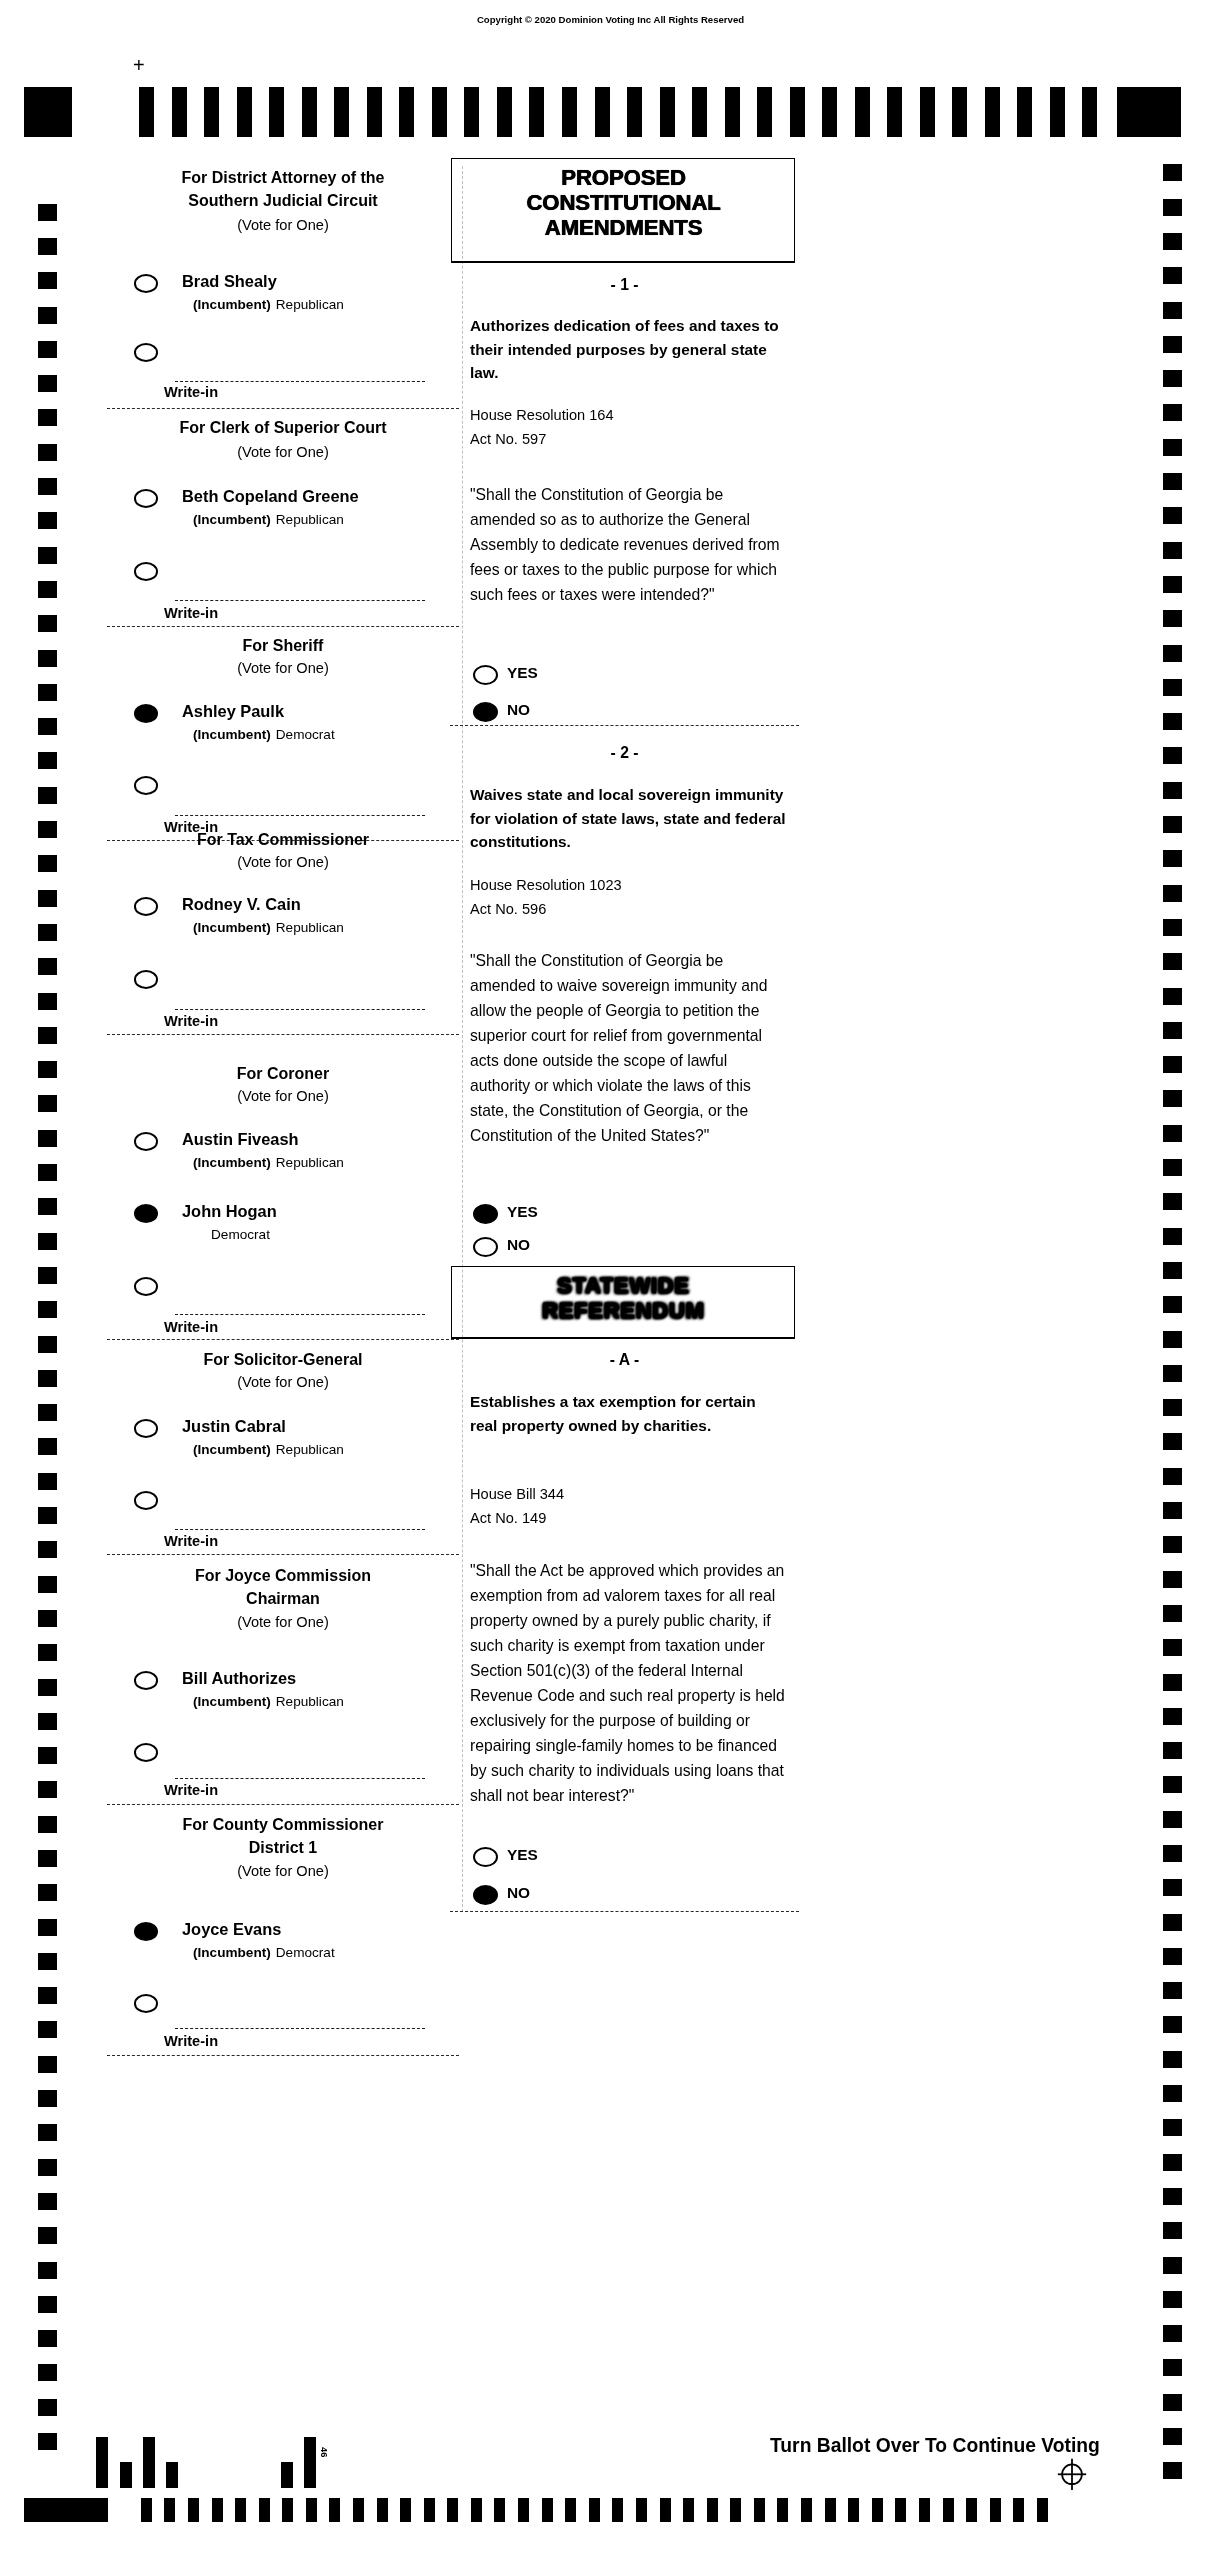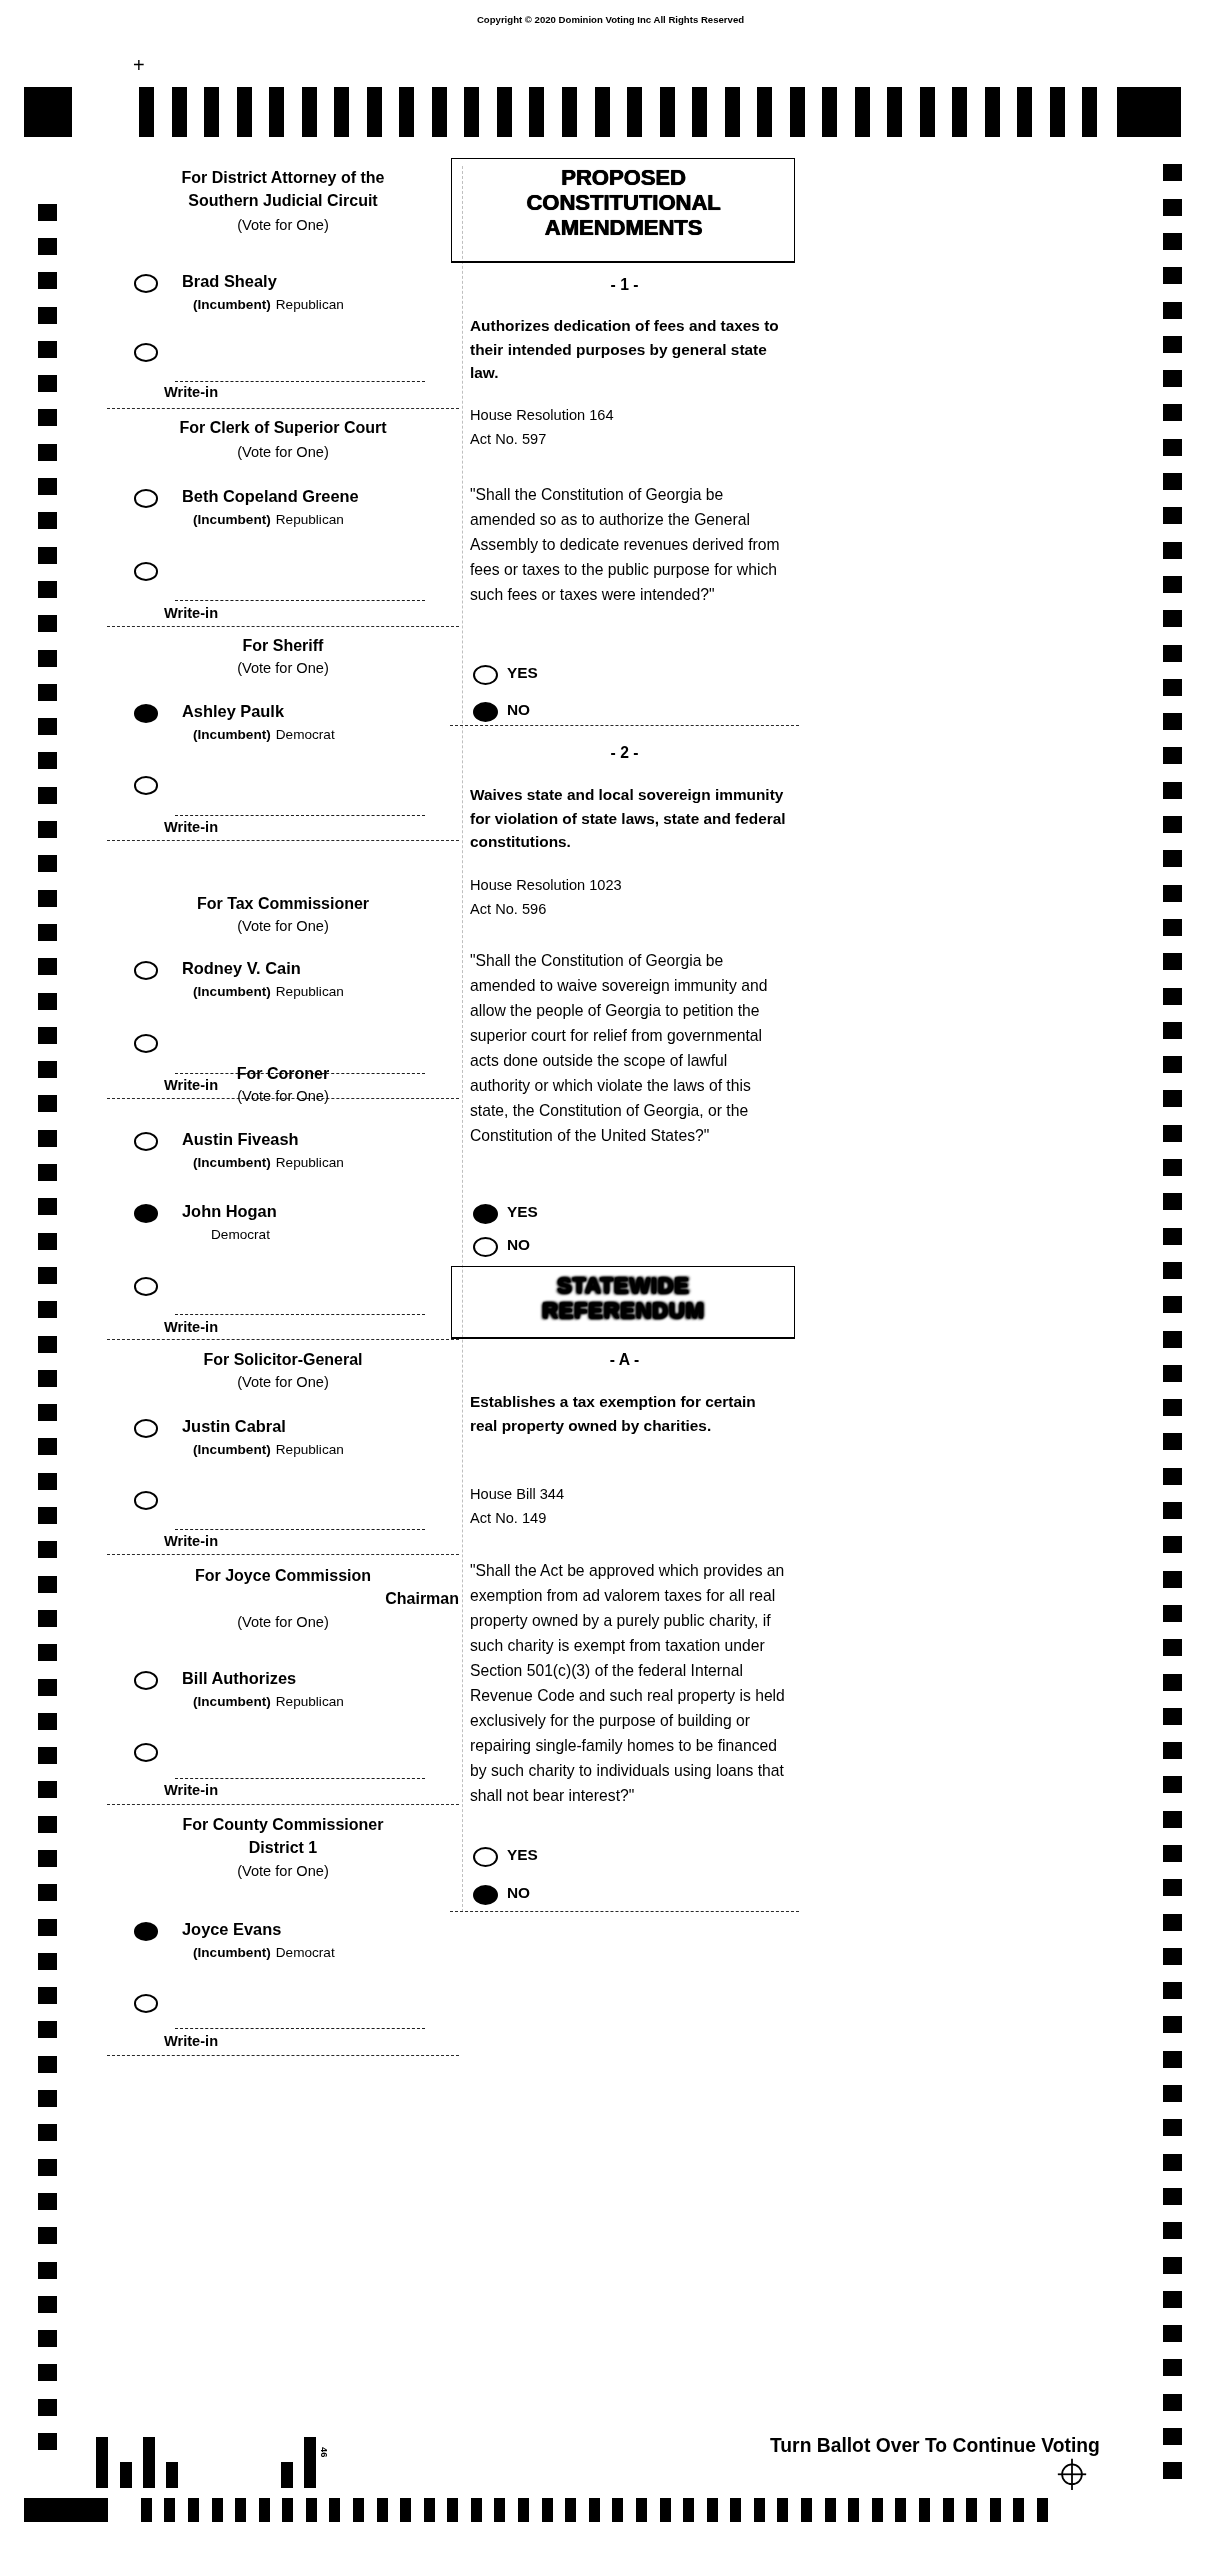--- a/index.html
+++ b/index.html
@@ -300,21 +300,21 @@
         <div class="heading-line" style="top: 0px;">For Sheriff</div>
         <div class="vote-for" style="top: 23px;">(Vote for One)</div>
         <div class="oval filled" style="left: 27px; top: 67px;"></div>
         <div class="cand-name" style="top: 65px;">Ashley Paulk</div>
         <div class="party-line" style="top: 90px; left: 86px;"><span class="q">(Incumbent)</span><span>Democrat</span></div>
         <div class="oval" style="left: 27px; top: 139px;"></div>
         <div class="wline" style="top: 178px;"></div>
         <div class="writein-label" style="top: 182px;">Write-in</div>
         <div class="sep" style="top: 203px;"></div>
       </div>
-      <div class="contest" style="top: 895px; height: 207px;">
+      <div class="contest" style="top: 831px; height: 207px;">
         <div class="heading-line" style="top: 0px;">For Tax Commissioner</div>
         <div class="vote-for" style="top: 23px;">(Vote for One)</div>
         <div class="oval" style="left: 27px; top: 66px;"></div>
         <div class="cand-name" style="top: 64px;">Rodney V. Cain</div>
         <div class="party-line" style="top: 89px; left: 86px;"><span class="q">(Incumbent)</span><span>Republican</span></div>
         <div class="oval" style="left: 27px; top: 139px;"></div>
         <div class="wline" style="top: 178px;"></div>
         <div class="writein-label" style="top: 182px;">Write-in</div>
         <div class="sep" style="top: 203px;"></div>
       </div>
@@ -338,21 +338,21 @@
         <div class="oval" style="left: 27px; top: 68px;"></div>
         <div class="cand-name" style="top: 66px;">Justin Cabral</div>
         <div class="party-line" style="top: 91px; left: 86px;"><span class="q">(Incumbent)</span><span>Republican</span></div>
         <div class="oval" style="left: 27px; top: 140px;"></div>
         <div class="wline" style="top: 178px;"></div>
         <div class="writein-label" style="top: 182px;">Write-in</div>
         <div class="sep" style="top: 203px;"></div>
       </div>
       <div class="contest" style="top: 1567px; height: 242px;">
         <div class="heading-line" style="top: 0px;">For Joyce Commission</div>
-        <div class="heading-line" style="top: 23px; text-align: right;">Chairman</div>
+        <div class="heading-line" style="top: 23px;">Chairman</div>
         <div class="vote-for" style="top: 47px;">(Vote for One)</div>
         <div class="oval" style="left: 27px; top: 104px;"></div>
         <div class="cand-name" style="top: 102px;">Bill Authorizes</div>
         <div class="party-line" style="top: 127px; left: 86px;"><span class="q">(Incumbent)</span><span>Republican</span></div>
         <div class="oval" style="left: 27px; top: 176px;"></div>
         <div class="wline" style="top: 211px;"></div>
         <div class="writein-label" style="top: 215px;">Write-in</div>
         <div class="sep" style="top: 237px;"></div>
       </div>
       <div class="contest" style="top: 1816px; height: 244px;">

